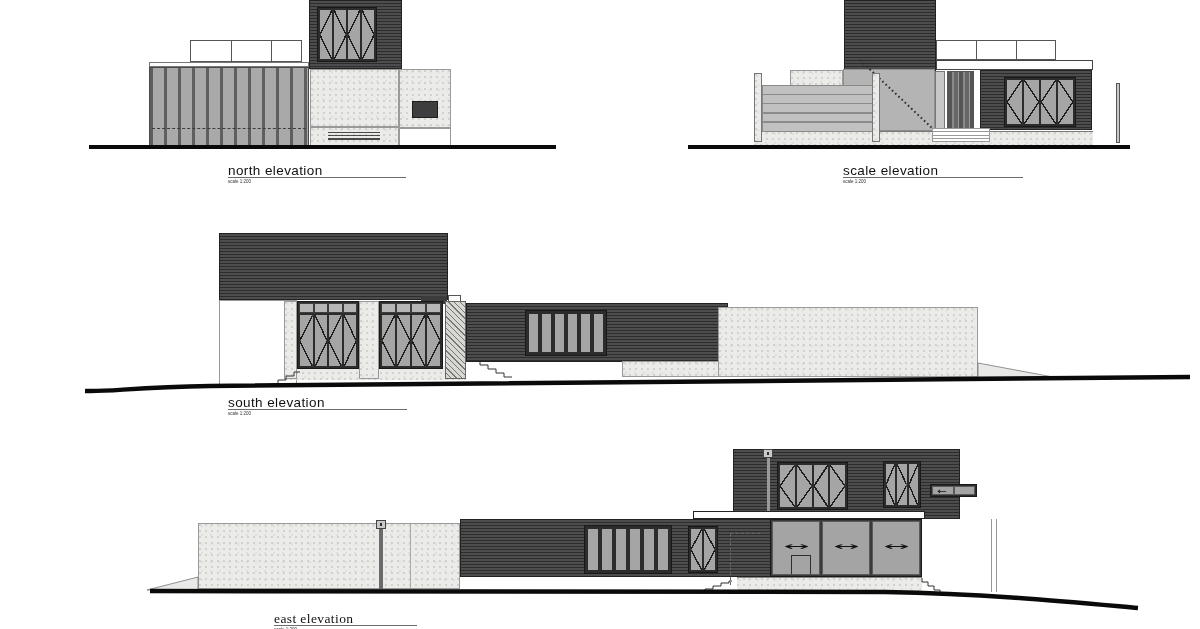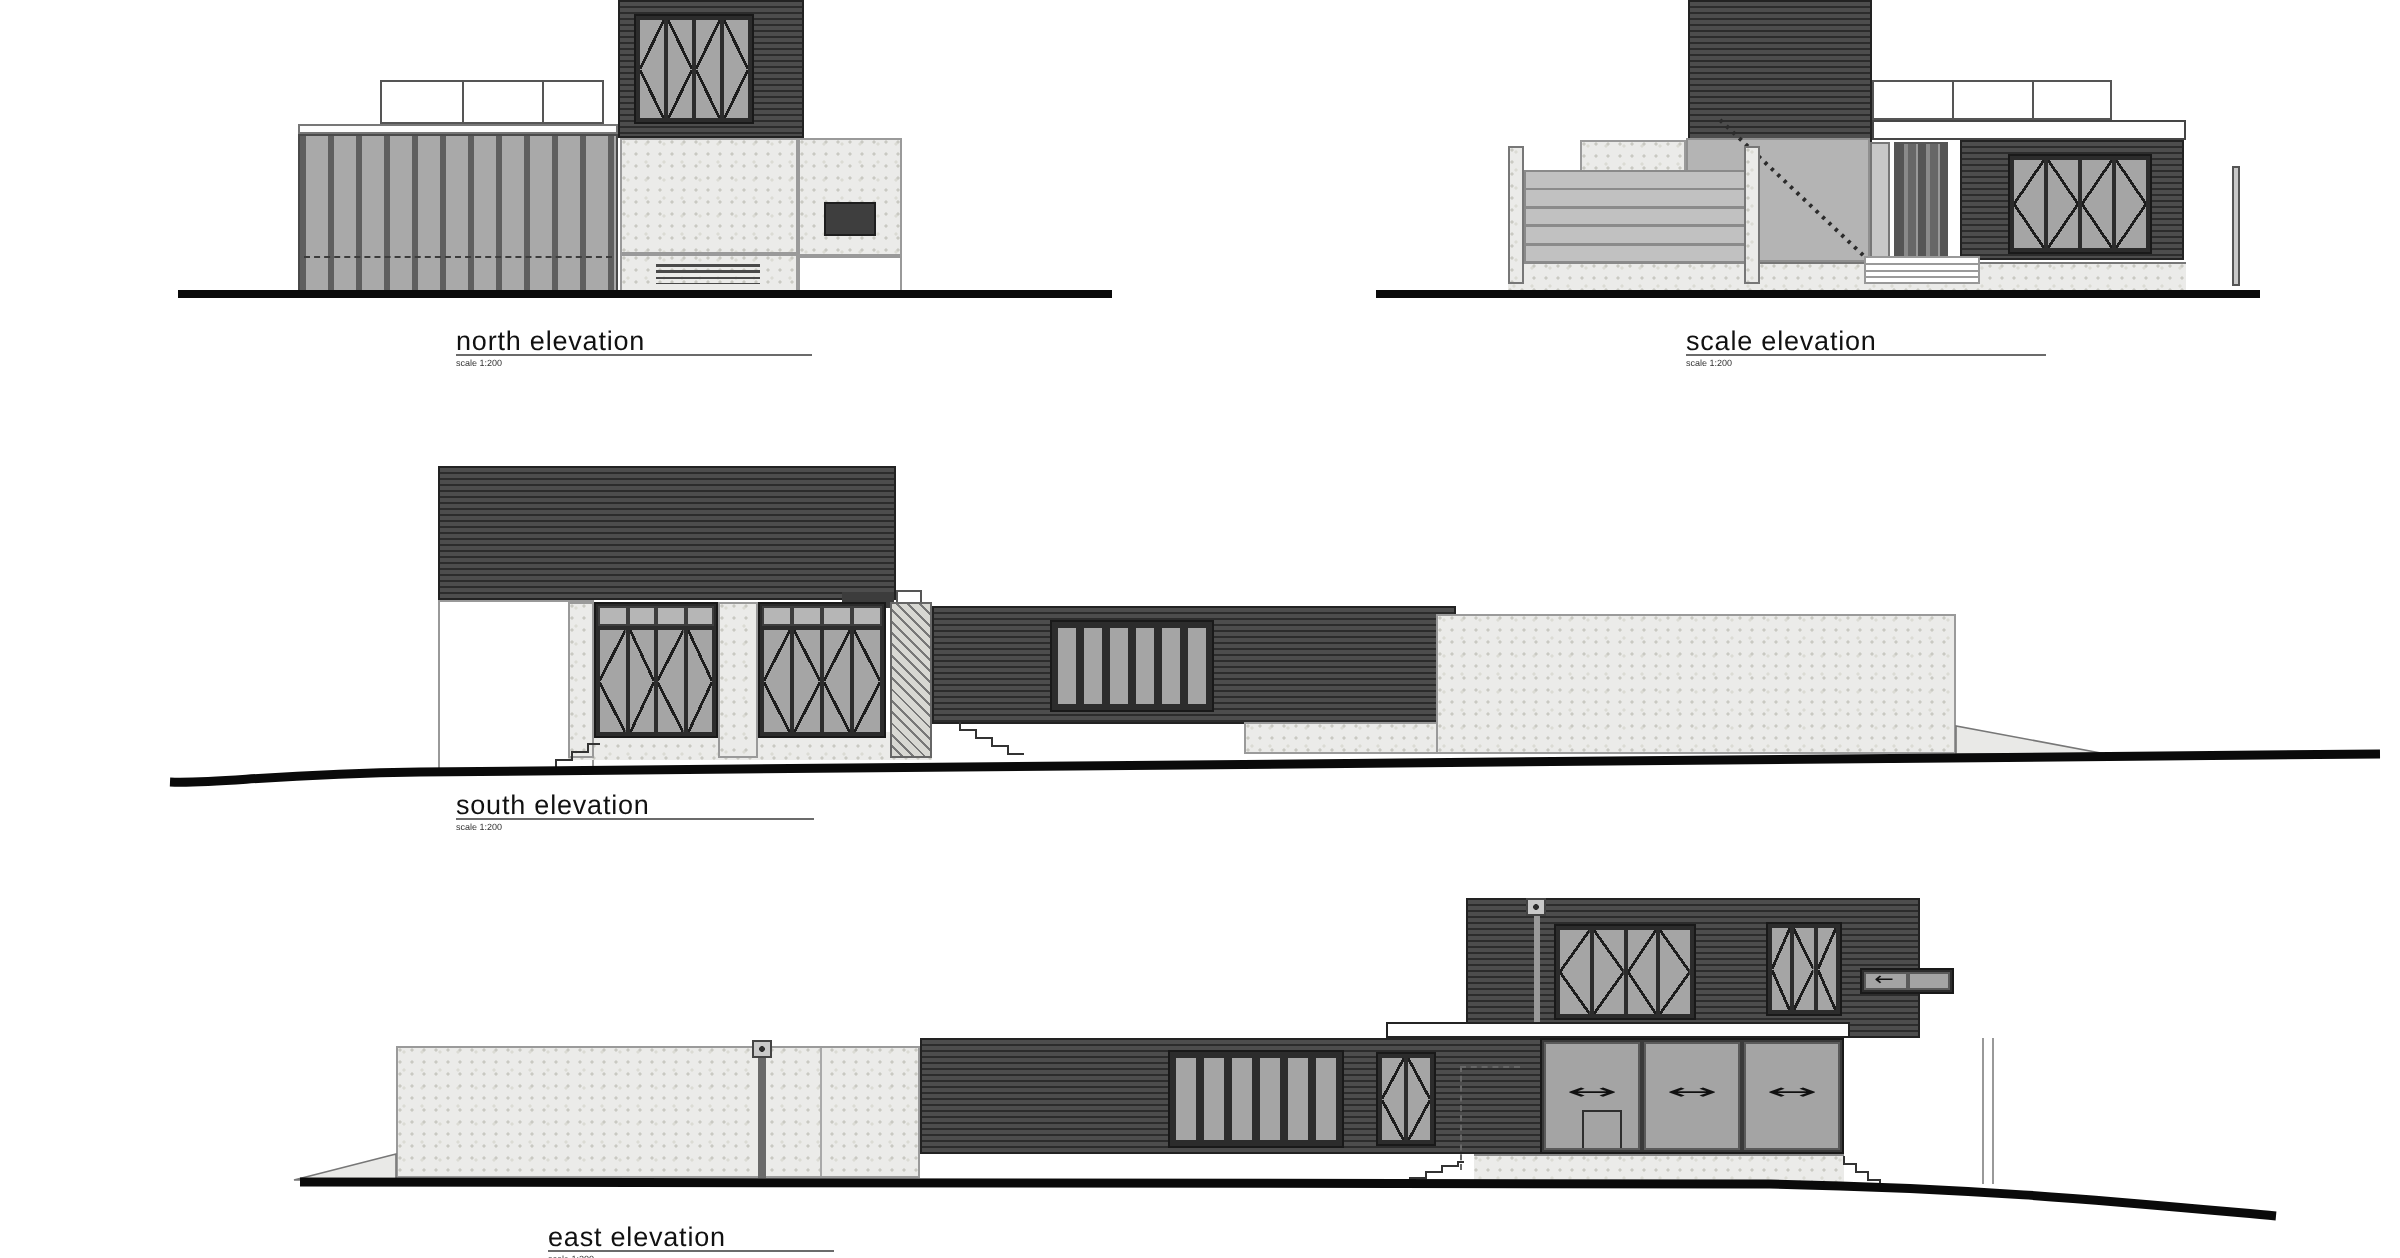--- a/index.html
+++ b/index.html
@@ -233,18 +233,18 @@
     <div class="el" style="left:410px;top:524px;width:1px;height:64px;background:#a9a9a9;"></div>
     <div class="el" style="left:379px;top:524px;width:4px;height:65px;background:#6a6a6a;"></div>
     <div class="el" style="left:376px;top:520px;width:10px;height:9px;border:1px solid #444;
                 background:radial-gradient(circle,#2e2e2e 0 1.4px,#c9c9c9 1.5px);"></div>
     <svg class="overlay" style="left:140px;top:430px;" width="1060" height="199" viewBox="0 0 1060 199">
       <polygon points="7,160 58,160 58,147" fill="#e9e9e7" stroke="#777" stroke-width="0.8"></polygon>
       <path d="M565,162 v-3 h8 v-3 h8 v-3 h8 v-2 h3" fill="none" stroke="#333" stroke-width="1"></path>
       <path d="M782,148 v4 h6 v4 h6 v4 h6 v3" fill="none" stroke="#333" stroke-width="1"></path>
       <path d="M10,161 L745,162 C850,164 920,171 998,178" fill="none" stroke="#0a0a0a" stroke-width="4.5"></path>
     </svg>
-    <div class="elev-label" style="left:274px;top:612px;">east elevation</div>
+    <div class="elev-label" style="left:274px;top:612px;font-family:Liberation Serif, serif;">east elevation</div>
     <div class="label-underline" style="left:274px;top:625px;width:143px;"></div>
     <div class="scale-note" style="left:274px;top:627px;">scale 1:200</div>
   </div>
 
 </div>
 
 </body></html>

